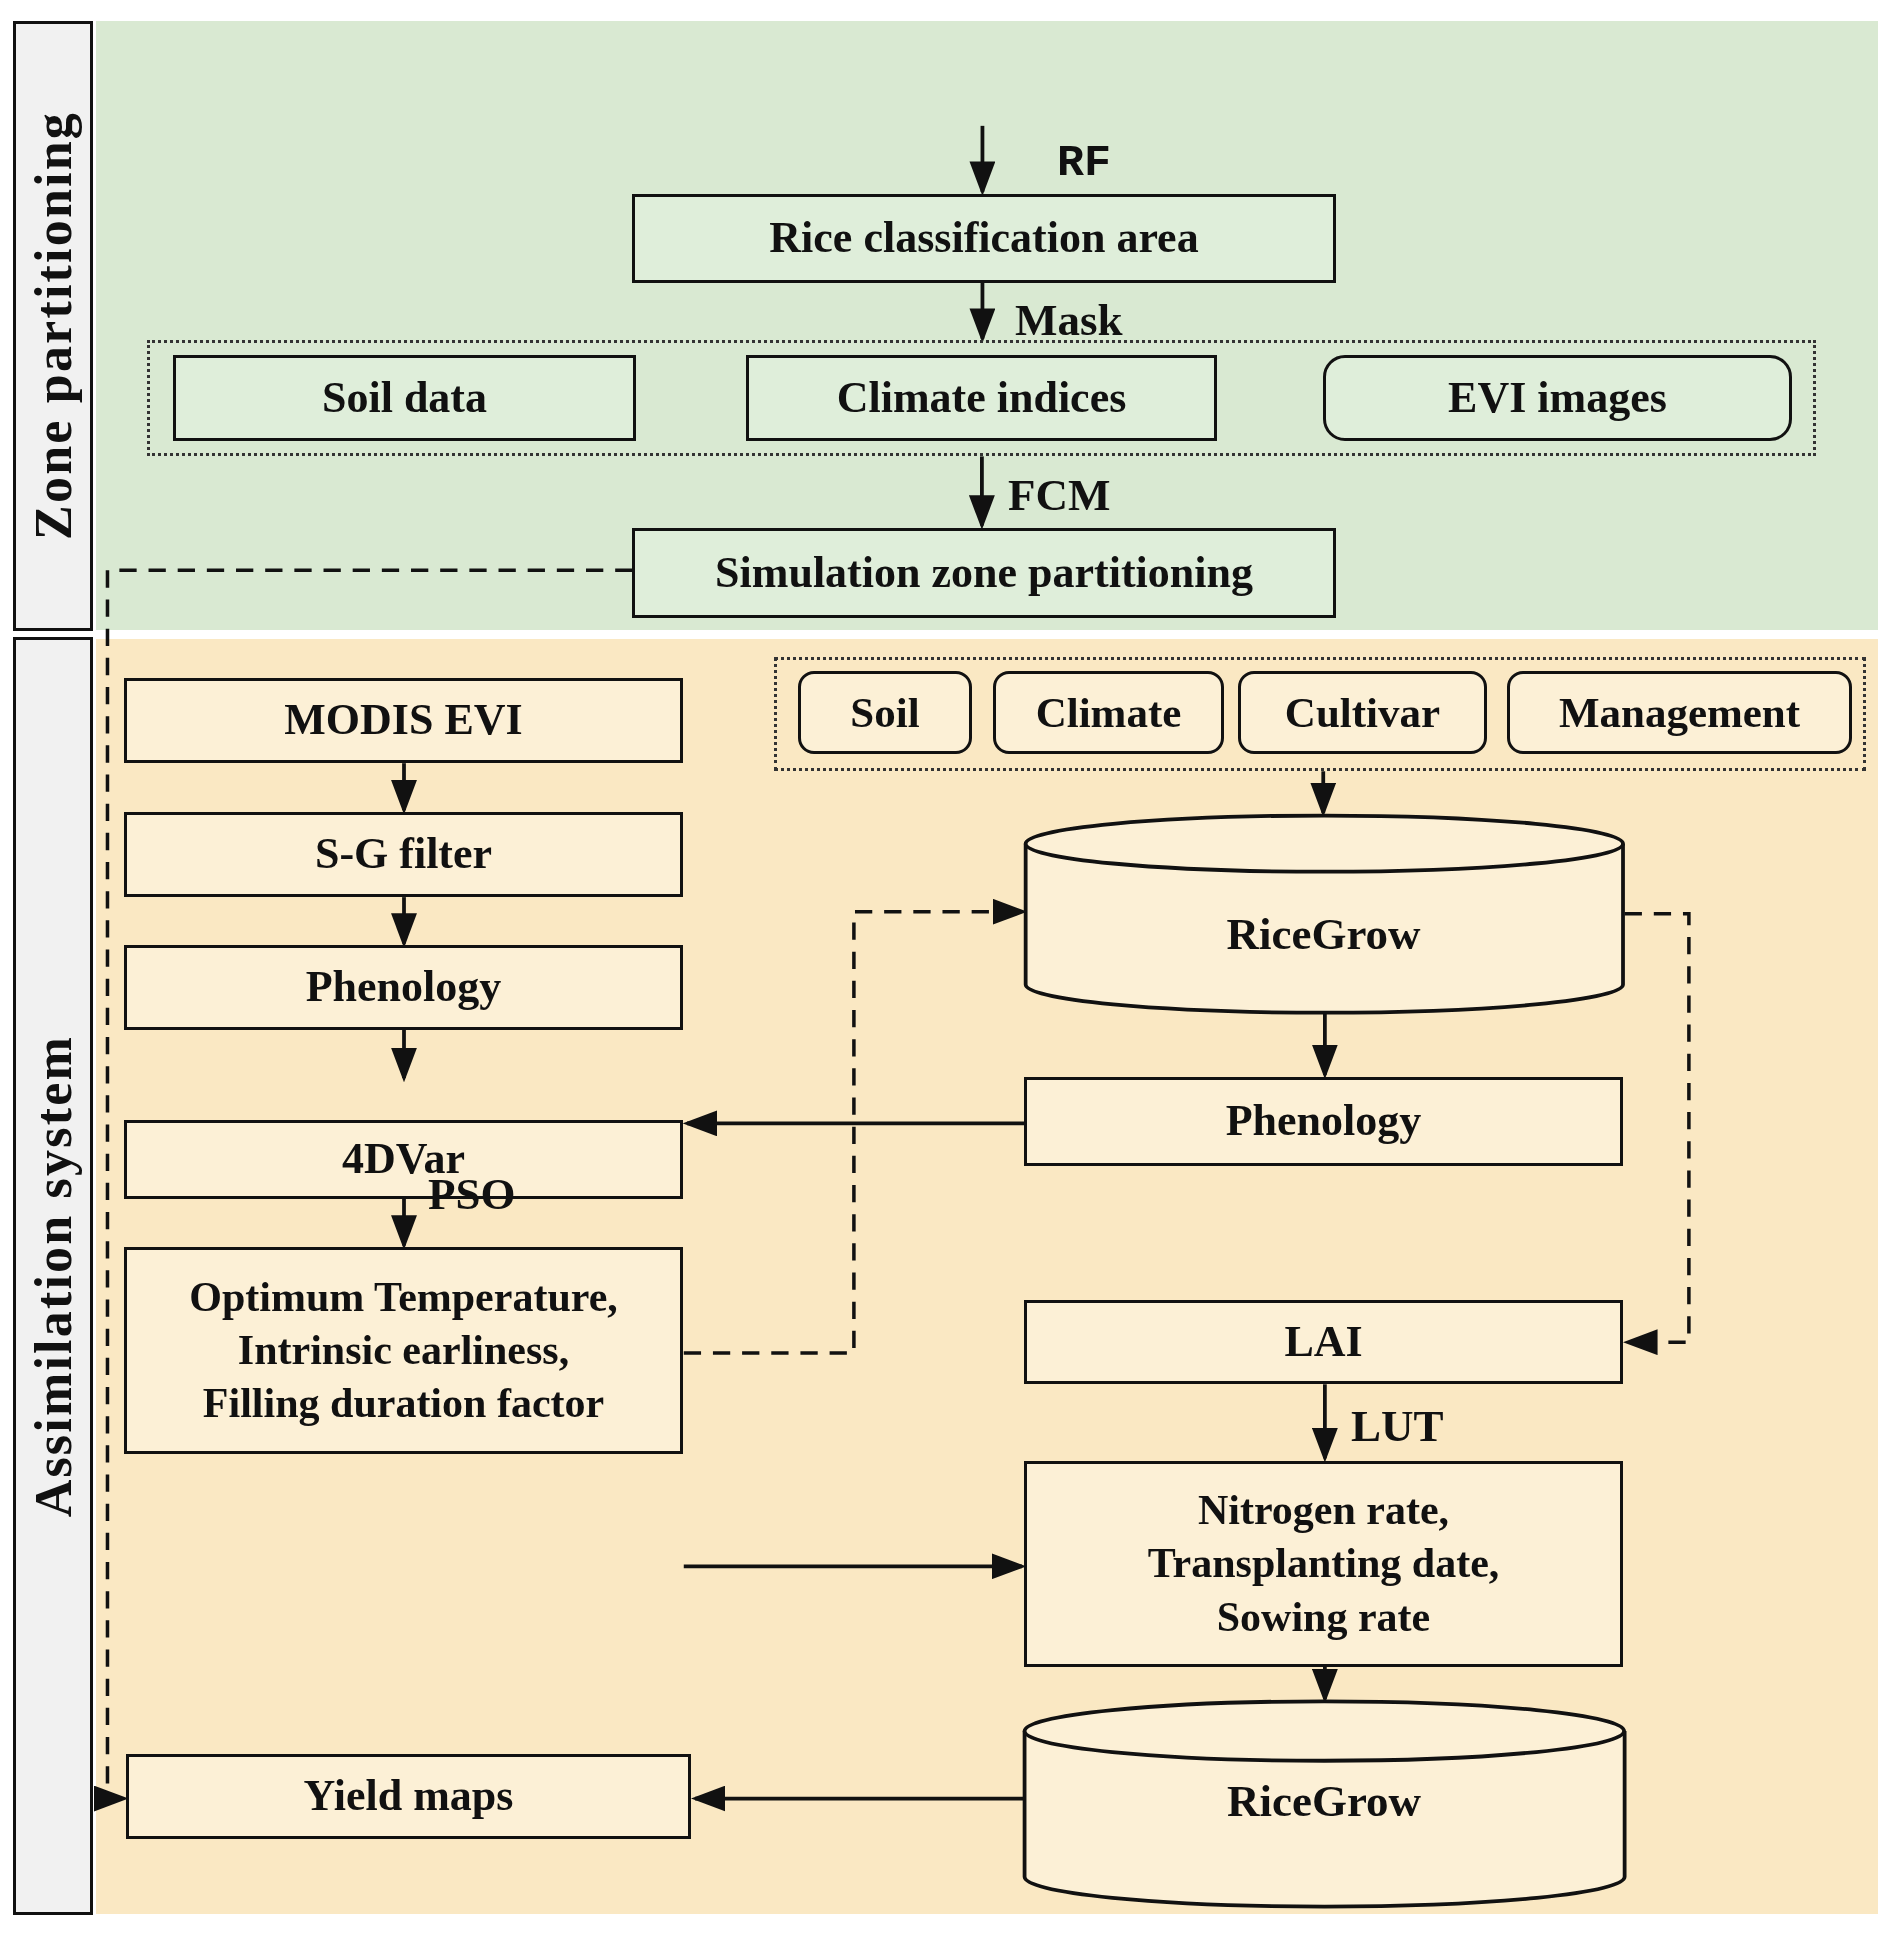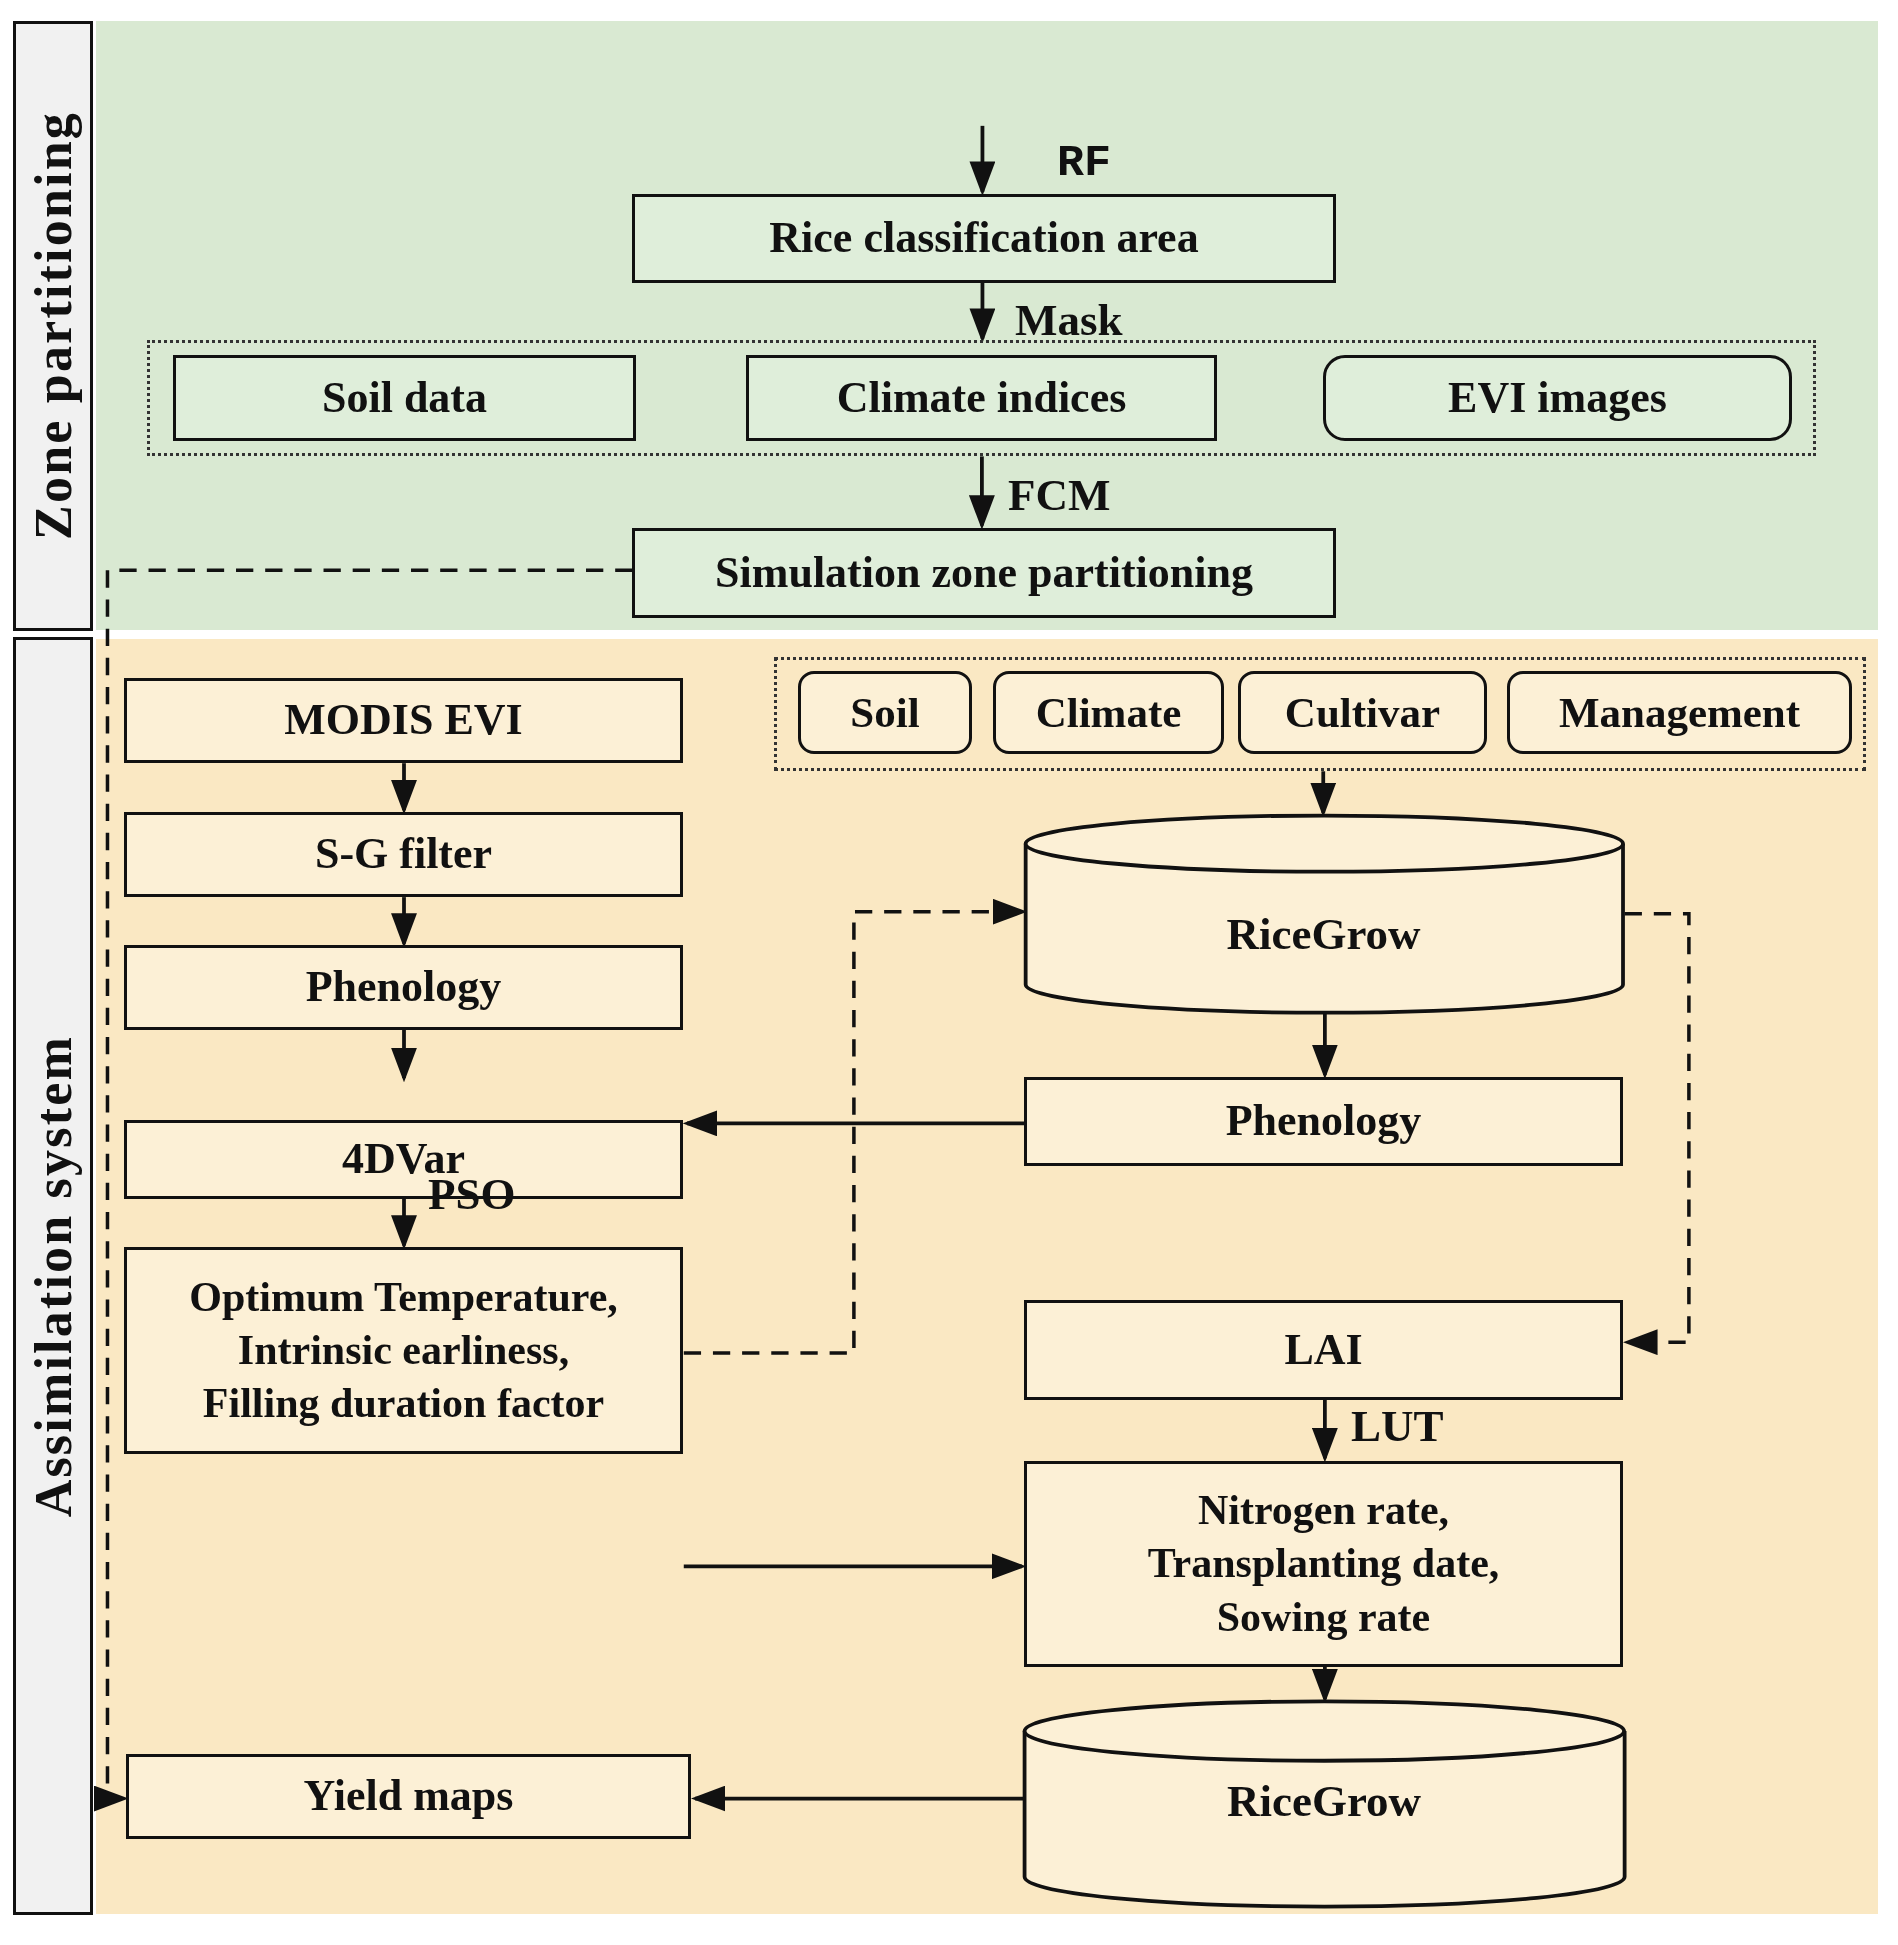--- a/index.html
+++ b/index.html
@@ -138,21 +138,21 @@
   <div class="node y-node rounded" style="left:1507px;top:671px;width:345px;height:83px;">
     <span>Management</span>
   </div>
 
   <div class="cyl-label" style="left:1025px;top:891px;width:597px;height:86px;">RiceGrow</div>
   <div class="cyl-label" style="left:1024px;top:1758px;width:600px;height:86px;">RiceGrow</div>
 
   <div class="node y-node" style="left:1024px;top:1077px;width:599px;height:89px;">
     <span>Phenology</span>
   </div>
-  <div class="node y-node" style="left:1024px;top:1300px;width:599px;height:100px;">
+  <div class="node y-node" style="left:1024px;top:1300px;width:599px;height:84px;">
     <span>LAI</span>
   </div>
   <div class="elabel" style="left:1351px;top:1400px;">LUT</div>
 
   <div class="node y-node multi" style="left:1024px;top:1461px;width:599px;height:206px;">
     <span class="multi">Nitrogen rate,
 Transplanting date,
 Sowing rate</span>
   </div>
 

